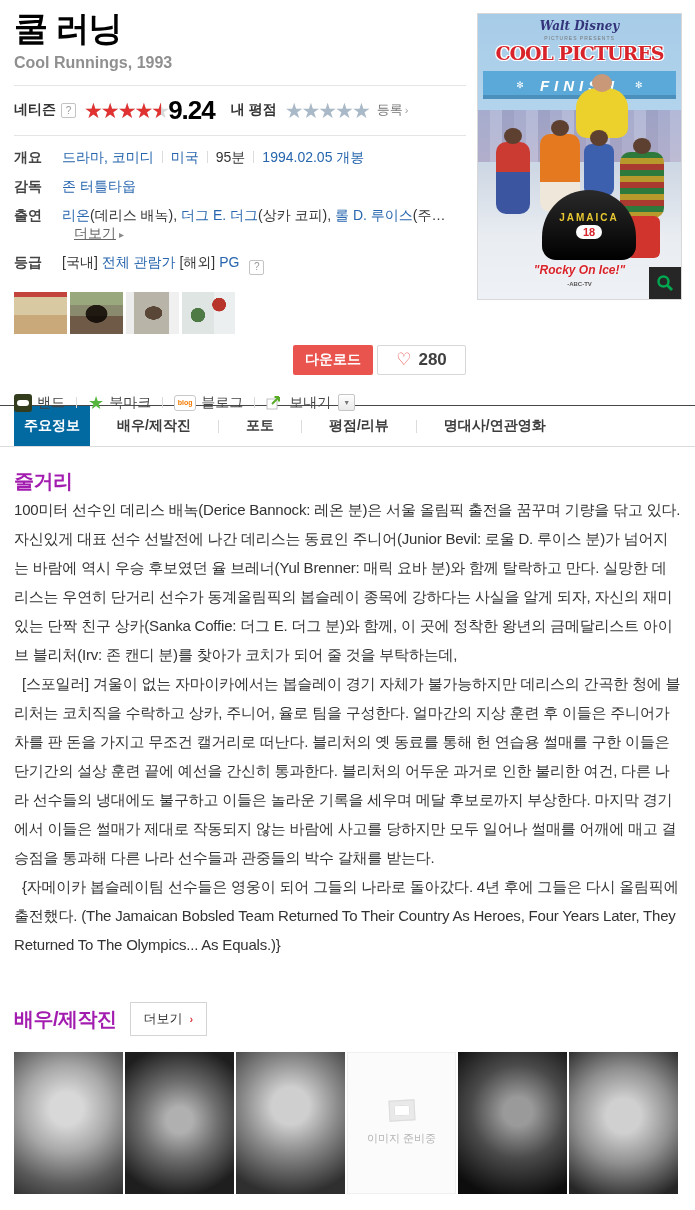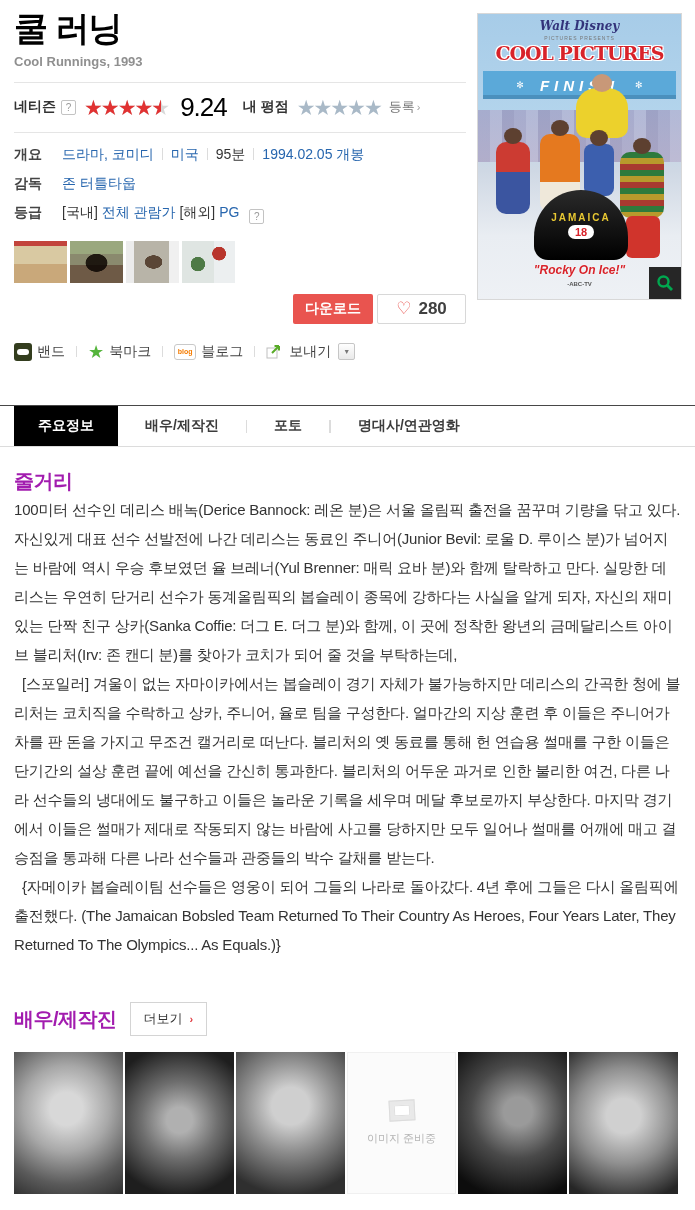--- a/index.html
+++ b/index.html
@@ -9,29 +9,29 @@
     font-family: "Liberation Sans", "DejaVu Sans", sans-serif;
     color: #333; overflow-x: hidden;
   }
   a { text-decoration: none; cursor: pointer; }
   .page { position: relative; padding: 0 14px; width: 695px; }
 
   
   .top { position: relative; height: 405px; }
   .left-col { width: 452px; padding-top: 8px; }
   .title { font-size: 34px; font-weight: bold; color: #000; letter-spacing: -1px; line-height: 1.2; }
-  .orig-title { font-size: 13px; font-weight: bold; color: #8f8f8f; margin: 5px 0 13px; }
+  .orig-title { font-size: 16px; font-weight: bold; color: #8f8f8f; margin: 5px 0 13px; }
 
   .rating-row { display: flex; align-items: center; border-top: 1px solid #e5e5e5; border-bottom: 1px solid #e5e5e5; padding: 9px 0; }
   .r-lbl { font-size: 14px; font-weight: bold; color: #333; }
   .help-box { width: 15px; height: 15px; border: 1px solid #c3c3c3; border-radius: 2px; color: #999; font-size: 10px;
     display: inline-flex; align-items: center; justify-content: center; margin: 0 8px 0 5px; background: #fff; cursor: pointer; }
   .stars { position: relative; font-size: 21px; letter-spacing: -2px; color: #d8d8d8; line-height: 1; white-space: nowrap; }
   .stars .fill { position: absolute; left: 0; top: 0; overflow: hidden; white-space: nowrap; color: #e13232; }
-  .score { font-size: 26px; font-weight: normal; color: #000; margin: 0 10px 0 12px; letter-spacing: -1px; }
+  .score { font-size: 26px; font-weight: bold; color: #000; margin: 0 10px 0 0; letter-spacing: -1px; }
   .my-lbl { margin-left: 6px; }
   .mystars { font-size: 21px; letter-spacing: -2px; color: #a9b9c7; line-height: 1; margin: 0 8px; cursor: pointer; }
   .register { font-size: 13px; color: #767676; }
   .register .arr { color: #a0a0a0; font-size: 11px; margin-left: 2px; }
 
   .info-table { padding: 12px 0 2px; }
   .info-row { display: flex; font-size: 14px; margin-bottom: 10px; line-height: 1.35; }
   .info-row .rl { width: 48px; font-weight: bold; color: #444; flex-shrink: 0; }
   .blue { color: #2766ae; }
   .vsep { display: inline-block; width: 1px; height: 12px; background: #dcdcdc; margin: 0 8px; vertical-align: -1px; }
@@ -88,35 +88,35 @@
   .fig { position: absolute; }
   .fig .head { position: absolute; top: -14px; left: 50%; transform: translateX(-50%); width: 18px; height: 16px; border-radius: 50%; background: #5d4030; }
   .f-coach { left: 98px; top: 74px; width: 52px; height: 50px; border-radius: 40% 40% 20% 20%; background: #ecd12c; }
   .f-coach .head { background: #c89878; width: 20px; height: 18px; }
   .f-red  { left: 18px;  top: 128px; width: 34px; height: 72px; border-radius: 10px; background: linear-gradient(180deg,#cc3b32 0 42%, #3b55a0 42%); }
   .f-orange { left: 62px; top: 120px; width: 40px; height: 78px; border-radius: 10px; background: linear-gradient(180deg,#e5791f 0 62%, #efe8da 62%); }
   .f-blue { left: 106px; top: 130px; width: 30px; height: 52px; border-radius: 8px; background: #3c5fae; }
   .f-stripe { left: 142px; top: 138px; width: 44px; height: 66px; border-radius: 10px;
     background: repeating-linear-gradient(180deg,#2e7a3c 0 6px, #b89a2c 6px 12px, #a83a30 12px 18px); }
   .f-pants { left: 148px; top: 202px; width: 34px; height: 42px; border-radius: 6px; background: #d0342c; }
-  .po-sled { position: absolute; left: 56px; top: 176px; width: 94px; height: 70px; border-radius: 47px 47px 14px 14px;
+  .po-sled { position: absolute; left: 64px; top: 176px; width: 94px; height: 70px; border-radius: 47px 47px 14px 14px;
     background: linear-gradient(180deg,#2a2a2a,#000); display: flex; flex-direction: column; align-items: center; justify-content: center; gap: 2px; }
   .po-sled .jam { color: #e8c832; font-weight: bold; font-size: 10px; letter-spacing: 2px; }
   .po-sled .num { background: #fff; color: #d8232a; font-weight: bold; font-size: 11px; border-radius: 8px; padding: 1px 7px; }
   .po-tagline { position: absolute; bottom: 22px; width: 100%; text-align: center; color: #d8232a; font-weight: bold;
     font-style: italic; font-size: 12px; text-shadow: 0 0 2px #fff; }
   .po-abc { position: absolute; bottom: 12px; width: 100%; text-align: center; color: #555; font-size: 6px; font-weight: bold; }
   .po-zoom { position: absolute; right: 0; bottom: 0; width: 32px; height: 32px; background: #262626;
     display: flex; align-items: center; justify-content: center; cursor: pointer; }
 
   
   .tabbar { display: flex; align-items: stretch; height: 42px; border-top: 1px solid #474747; border-bottom: 1px solid #dcdcdc;
     margin: 0 -14px; padding: 0 14px; }
   .tab { display: flex; align-items: center; font-size: 14px; font-weight: bold; color: #3c3c3c; padding: 0 27px; cursor: pointer; }
-  .tab.active { background: #000000; color: #fff; padding: 0 24px; }
+  .tab.active { background: #0369a1; color: #fff; padding: 0 10px; }
   .tsep { width: 1px; height: 13px; background: #dcdcdc; align-self: center; }
 
   
   .synopsis { padding-top: 21px; }
   .sec-h { font-size: 20px; font-weight: bold; color: #a21caf; letter-spacing: -0.5px; }
   .syn-tag { font-size: 15px; font-weight: bold; color: #111; letter-spacing: -0.6px; margin: 15px 0 3px; }
   .plot p { font-size: 15px; line-height: 29px; color: #333; letter-spacing: -0.2px; }
 
   
   .cast-sec { margin-top: 43px; }
@@ -164,20 +164,26 @@
       <div class="info-table">
         <div class="info-row">
           <span class="rl">개요</span>
           <span>
             <a class="blue">드라마, 코미디</a><span class="vsep"></span><a class="blue">미국</a><span class="vsep"></span><span>95분</span><span class="vsep"></span><a class="blue">1994.02.05 개봉</a>
           </span>
         </div>
         <div class="info-row">
           <span class="rl">감독</span>
           <span><a class="blue">존 터틀타웁</a></span>
+        </div>
+        <div class="info-row">
+          <span class="rl">출연</span>
+          <span>
+            <a class="blue">리온</a><span>(데리스 배녹), </span><a class="blue">더그 E. 더그</a><span>(상카 코피), </span><a class="blue">롤 D. 루이스</a><span>(주…</span><a class="more-link">더보기</a><span class="more-tri">▸</span>
+          </span>
         </div>
         <div class="info-row">
           <span class="rl">등급</span>
           <span>
             <span>[국내]</span>
             <a class="blue">전체 관람가</a>
             <span>[해외]</span>
             <a class="blue">PG</a>
             <span class="help-box grade-help">?</span>
           </span>
@@ -268,20 +274,21 @@
       </div>
     </div>
   </div>
 
   <div class="tabbar">
     <div class="tab active">주요정보</div>
     <div class="tab">배우/제작진</div>
     <span class="tsep"></span>
     <div class="tab">포토</div>
     <span class="tsep"></span>
+    <div class="tab">평점/리뷰</div>
     <span class="tsep"></span>
     <div class="tab">명대사/연관영화</div>
   </div>
 
   <div class="synopsis">
     <h2 class="sec-h">줄거리</h2>
     <div class="plot">
       <p>100미터 선수인 데리스 배녹(Derice Bannock: 레온 분)은 서울 올림픽 출전을 꿈꾸며 기량을 닦고 있다. 자신있게 대표 선수 선발전에 나간 데리스는 동료인 주니어(Junior Bevil: 로울 D. 루이스 분)가 넘어지는 바람에 역시 우승 후보였던 율 브레너(Yul Brenner: 매릭 요바 분)와 함께 탈락하고 만다. 실망한 데리스는 우연히 단거리 선수가 동계올림픽의 봅슬레이 종목에 강하다는 사실을 알게 되자, 자신의 재미있는 단짝 친구 상카(Sanka Coffie: 더그 E. 더그 분)와 함께, 이 곳에 정착한 왕년의 금메달리스트 아이브 블리처(Irv: 존 캔디 분)를 찾아가 코치가 되어 줄 것을 부탁하는데,</p>
       <p>&nbsp;&nbsp;[스포일러] 겨울이 없는 자마이카에서는 봅슬레이 경기 자체가 불가능하지만 데리스의 간곡한 청에 블리처는 코치직을 수락하고 상카, 주니어, 율로 팀을 구성한다. 얼마간의 지상 훈련 후 이들은 주니어가 차를 판 돈을 가지고 무조건 캘거리로 떠난다. 블리처의 옛 동료를 통해 헌 연습용 썰매를 구한 이들은 단기간의 설상 훈련 끝에 예선을 간신히 통과한다. 블리처의 어두운 과거로 인한 불리한 여건, 다른 나라 선수들의 냉대에도 불구하고 이들은 놀라운 기록을 세우며 메달 후보로까지 부상한다. 마지막 경기에서 이들은 썰매가 제대로 작동되지 않는 바람에 사고를 당하지만 모두 일어나 썰매를 어깨에 매고 결승점을 통과해 다른 나라 선수들과 관중들의 박수 갈채를 받는다.</p>
       <p>&nbsp;&nbsp;{자메이카 봅슬레이팀 선수들은 영웅이 되어 그들의 나라로 돌아갔다. 4년 후에 그들은 다시 올림픽에 출전했다. (The Jamaican Bobsled Team Returned To Their Country As Heroes, Four Years Later, They Returned To The Olympics... As Equals.)}</p>

